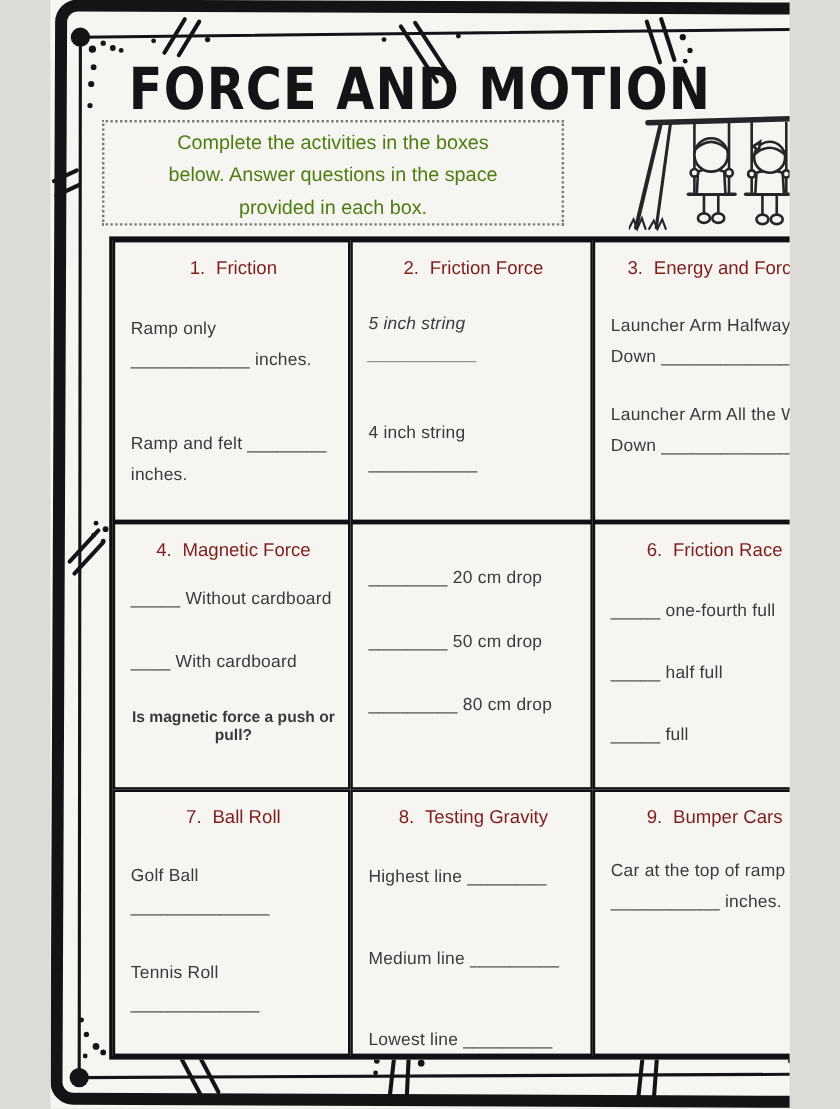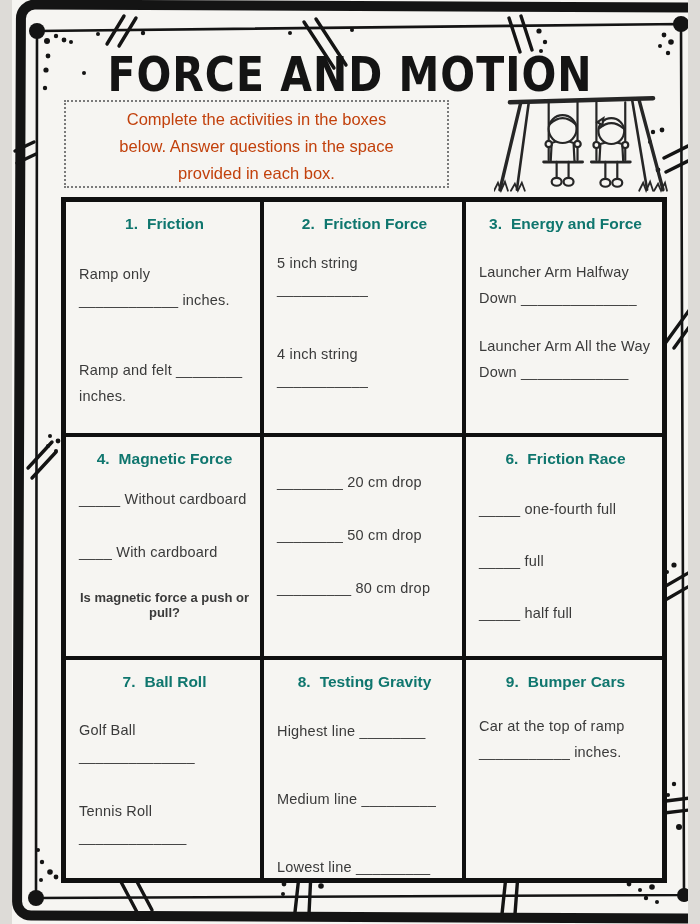--- a/index.html
+++ b/index.html
@@ -1,49 +1,49 @@
 <!DOCTYPE html>
 <html><head>
 <meta charset="utf-8">
 <style>
   html,body{margin:0;padding:0;background:#dddbd7;}
   .page{
-    position:relative;width:676px;height:924px;margin:0 auto;
+    position:relative;width:616px;height:924px;margin:0 auto;
     background:#f6f5f2;overflow:hidden;
     font-family:"Liberation Sans",sans-serif;color:#3a3a3a;
   }
   .frame-svg{position:absolute;left:0;top:0;width:700px;height:924px;pointer-events:none;}
   .title{
     position:absolute;left:0;right:0;top:46px;text-align:center;
     font-family:"DejaVu Sans",sans-serif;font-weight:800;font-size:41px;
     color:#141414;letter-spacing:1px;transform:scaleY(1.18);transform-origin:top center;
     white-space:nowrap;
   }
   .instr{
-    position:absolute;left:52px;top:100px;width:385px;height:88px;
+    position:absolute;left:43px;top:100px;width:385px;height:88px;
     box-sizing:border-box;border:2px dotted #7a7a7a;
-    text-align:center;font-size:16.5px;line-height:27px;color:#c2410c;
+    text-align:center;font-size:16.5px;line-height:27px;color:#4d7c0f;
     padding-top:4px;
   }
   .swing{position:absolute;left:482px;top:92px;width:174px;height:106px;}
   .grid{
     position:absolute;left:49px;top:197px;width:606px;height:686px;
     box-sizing:border-box;border:3px solid #101010;
     display:grid;grid-template-columns:198px 202px 1fr;grid-template-rows:235px 223px 1fr;
     background:#f6f5f2;
   }
   .cell{
     border:2px solid #101010;box-sizing:border-box;
     padding:6px 10px 0 13px;font-size:14.5px;color:#3a3a3a;overflow:hidden;
   }
-  .cell-title{text-align:center;font-size:15.5px;color:#0f766e;margin-top:7px;font-weight:bold;}
+  .cell-title{text-align:center;font-size:15.5px;color:#7f1d1d;margin-top:7px;}
   .cell-title .num{margin-right:9px;}
   .line{margin:28px 0 0;line-height:26px;letter-spacing:.2px;}
   .b1 .line{margin-top:44px;}  .b1 .line.first{margin-top:28px;}
-  .b2 .line{margin-top:39px;}  .b2 .line.first{margin-top:17px;}
+  .b2 .line{margin-top:39px;}  .b2 .line.first{margin-top:24px;font-style:italic;}
   .b3 .line{margin-top:22px;}  .b3 .line.first{margin-top:26px;}
   .b4 .line{margin-top:27px;}  .b4 .line.first{margin-top:18px;}
   .b5 .line{margin-top:27px;}  .b5 .line.first{margin-top:26px;}
   .b6 .line{margin-top:26px;}  .b6 .line.first{margin-top:28px;}
   .b7 .line{margin-top:29px;}  .b7 .line.first{margin-top:26px;}
   .b8 .line{margin-top:42px;}  .b8 .line.first{margin-top:27px;}
   .b9 .line{margin-top:21px;}  .b9 .line.first{margin-top:22px;}
   .note{margin:25px 0 0;text-align:center;font-size:13px;color:#3a3a3a;font-weight:bold;}
 </style>
 </head>
@@ -217,22 +217,22 @@
       <p class="line first">________  20 cm drop</p>
       <p class="line">________ 50 cm drop</p>
       <p class="line">_________ 80 cm drop</p>
     </div>
 
     <div class="cell b6">
       <div class="cell-title">
         <span class="num">6.</span><span>Friction Race</span>
       </div>
       <p class="line first">_____ one-fourth full</p>
+      <p class="line">_____ half full</p>
       <p class="line">_____ full</p>
-      <p class="line">_____ half full</p>
     </div>
 
     <div class="cell b7">
       <div class="cell-title">
         <span class="num">7.</span><span>Ball Roll</span>
       </div>
       <p class="line first">Golf Ball ______________</p>
       <p class="line">Tennis Roll _____________</p>
       <p class="line">Ping Pong Ball ____________</p>
     </div>

